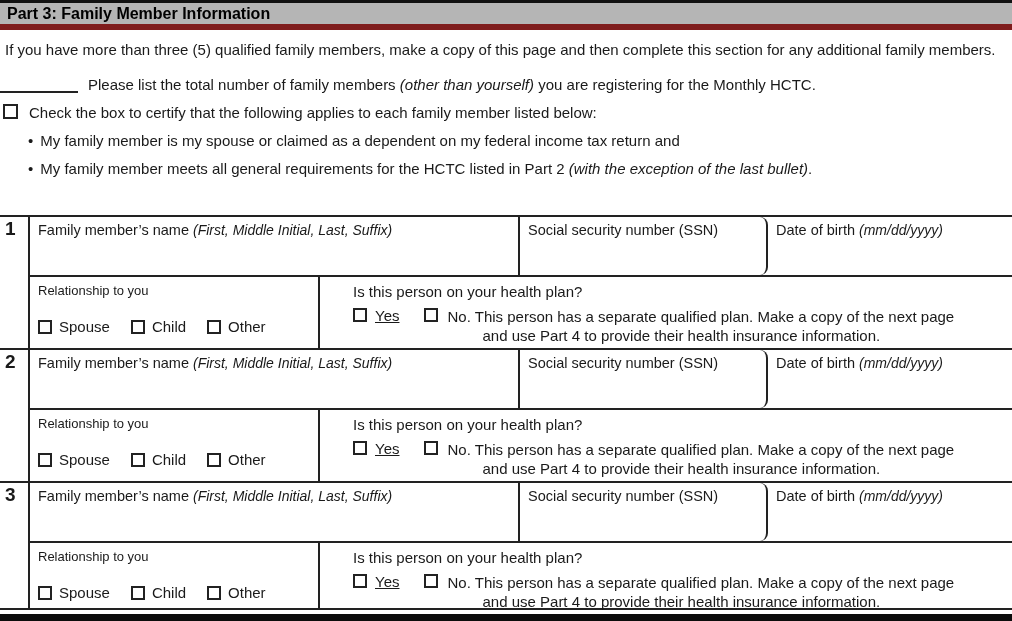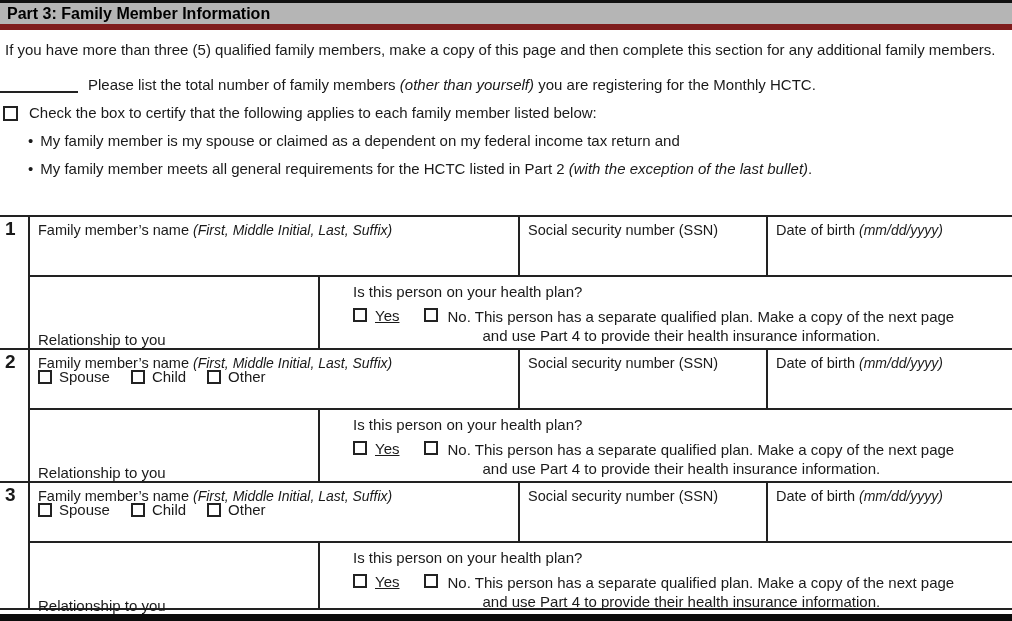--- a/index.html
+++ b/index.html
@@ -35,21 +35,21 @@
     font-size:15px;
   }
   .blank-line {
     width:78px; height:17px;
     border-bottom:2px solid #222;
   }
   .total-text { margin-left:10px; line-height:17px; }
   .italic { font-style:italic; }
   .certify-line {
     margin-top:11px; padding-left:3px;
-    display:flex; align-items:flex-end;
+    display:flex; align-items:flex-start;
     font-size:15px;
   }
   .cb {
     display:inline-block; flex:0 0 auto;
     width:14px; height:14px;
     border:2px solid #222;
     background:#fff;
   }
   .cb.big { width:15px; height:15px; }
   .certify-line .cb { margin-right:11px; }
@@ -69,31 +69,31 @@
     font-size:19px; font-weight:bold;
     padding:1px 0 0 5px;
   }
   .name-strip {
     position:absolute; left:30px; right:0; top:0; height:60px;
     border-bottom:2px solid #222;
     display:flex;
   }
   .cell { padding:4px 4px 0 8px; }
   .name-cell  { width:490px; border-right:2px solid #222; }
-  .ssn-cell   { width:248px; border-right:2px solid #222; }
+  .ssn-cell   { width:248px; border-right:2px solid #222;border-radius:8px; }
   .dob-cell   { flex:1; }
   .cell-label { font-size:14.5px; }
   .cell-hint  { font-size:14px; font-style:italic; }
   .rel-strip {
     position:absolute; left:30px; right:0; top:60px; bottom:0;
     display:flex;
   }
   .rel-cell { width:290px; border-right:2px solid #222; padding:6px 4px 0 8px; }
   .health-cell { flex:1; padding:6px 4px 0 8px;margin-left:25px; }
-  .rel-title { font-size:15px;margin-top:48px; }
+  .rel-title { font-size:13px; }
   .cb-row { display:flex; align-items:center; margin-top:20px; font-size:15px; }
   .cb-row .cb { margin-right:7px; }
   .rel-gap { width:21px; }
   .health-q { font-size:15px; }
   .health-opts { display:flex; align-items:flex-start; margin-top:7px; font-size:15px; }
   .health-opts .cb { margin-top:1px; }
   .yes-label { margin:0 25px 0 8px; line-height:18px;text-decoration:underline; }
   .no-text { margin-left:9px; line-height:19px; }
   .no-line2 { display:block; margin-left:35px; }
   

